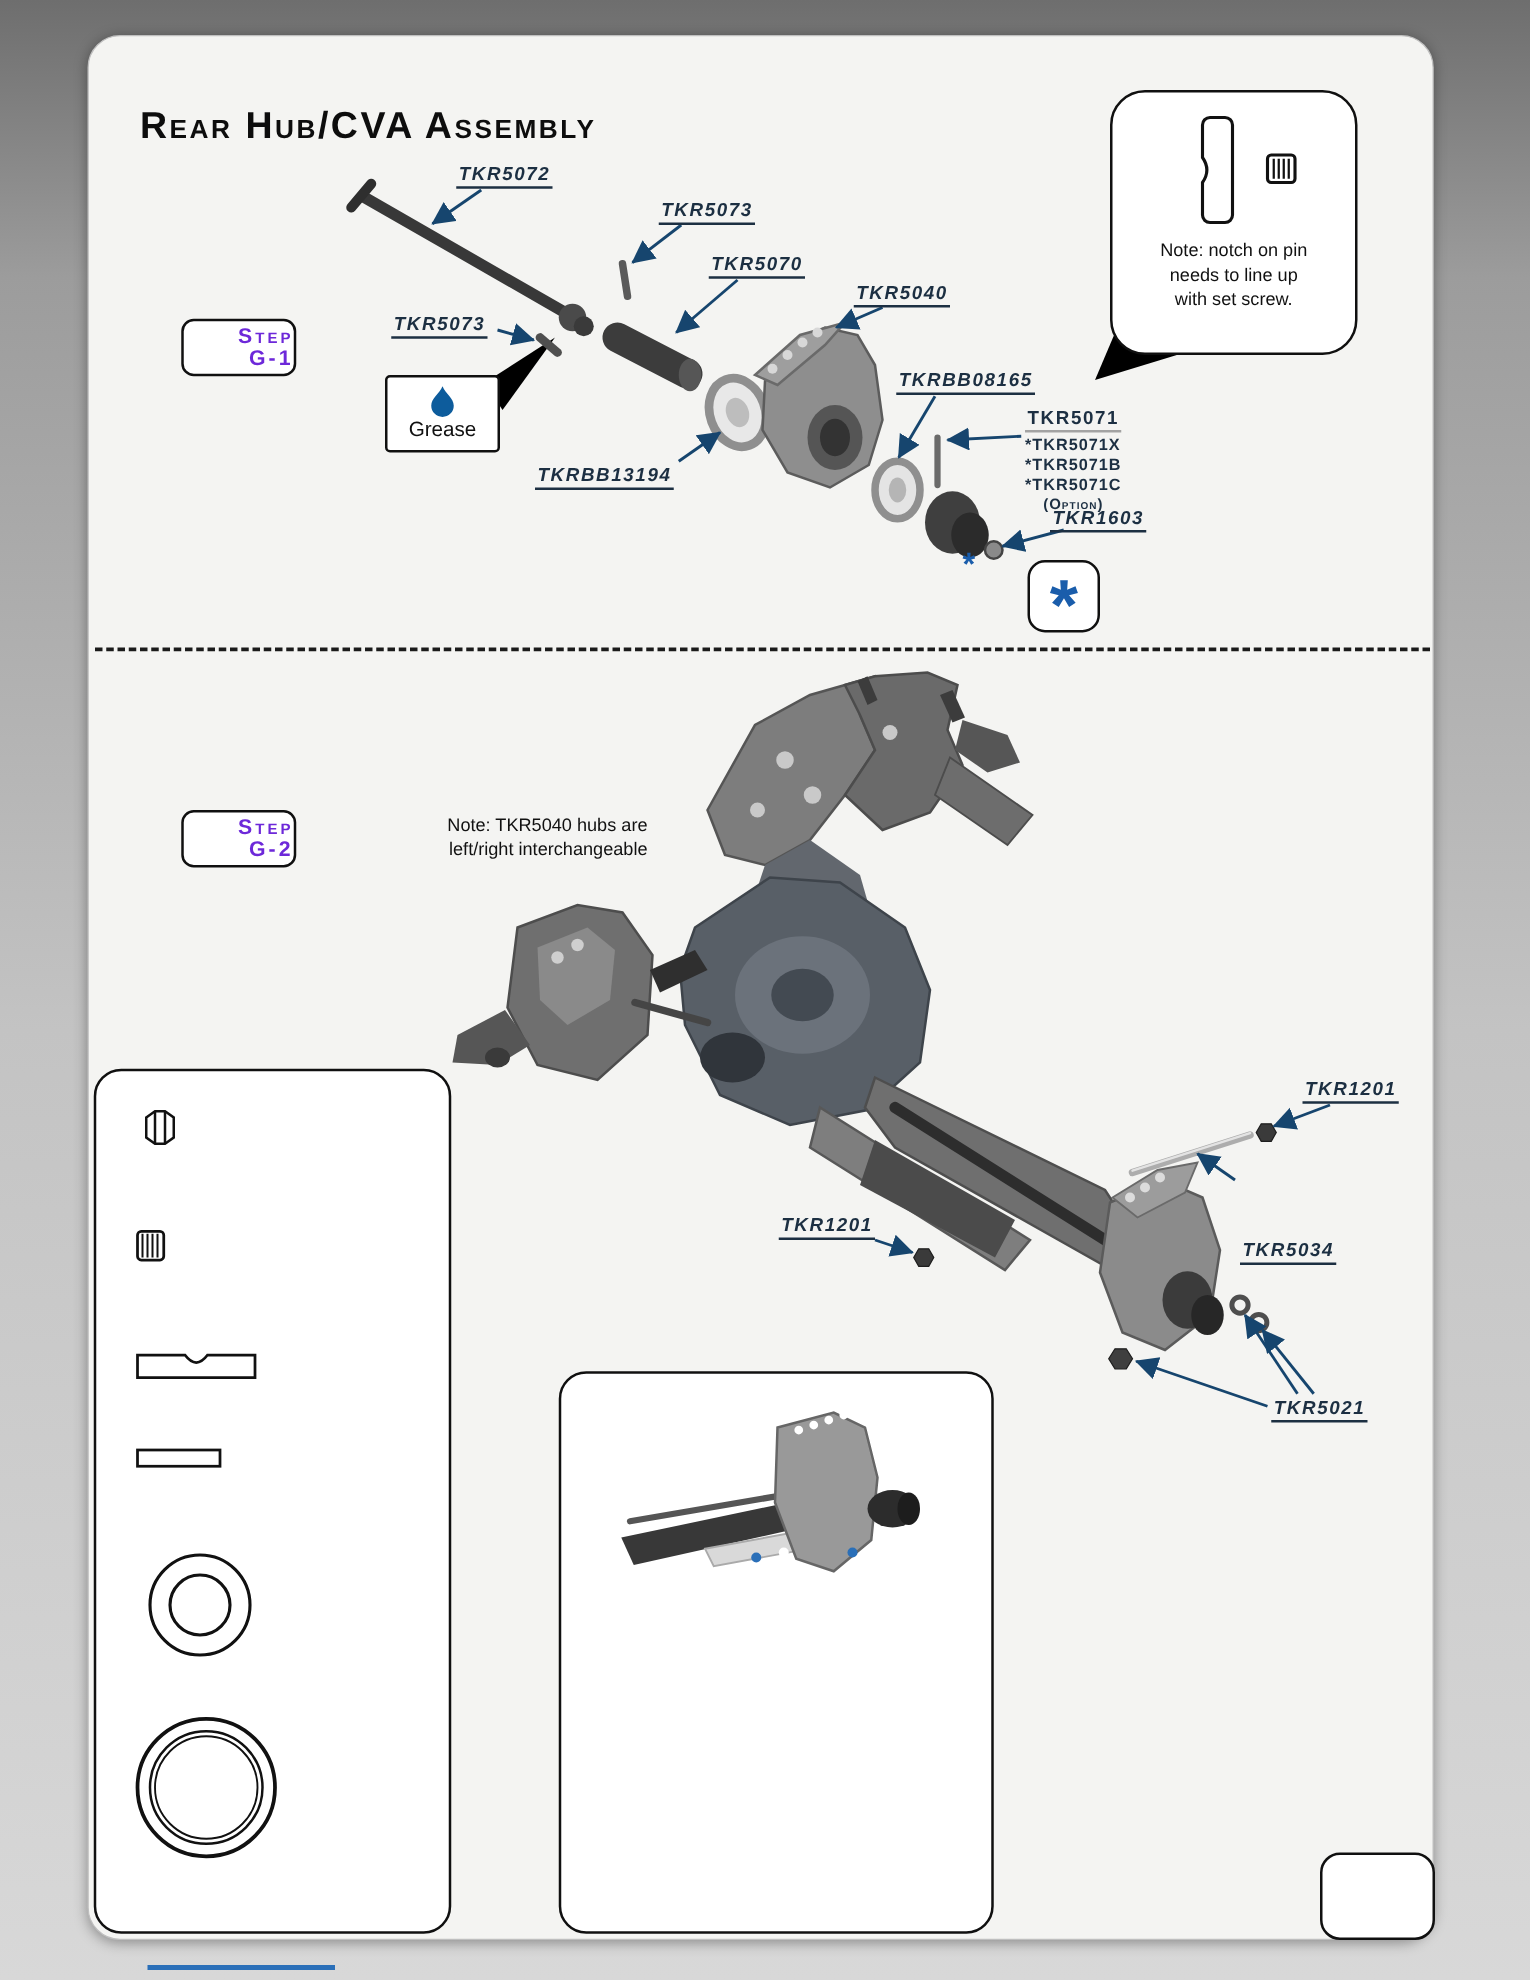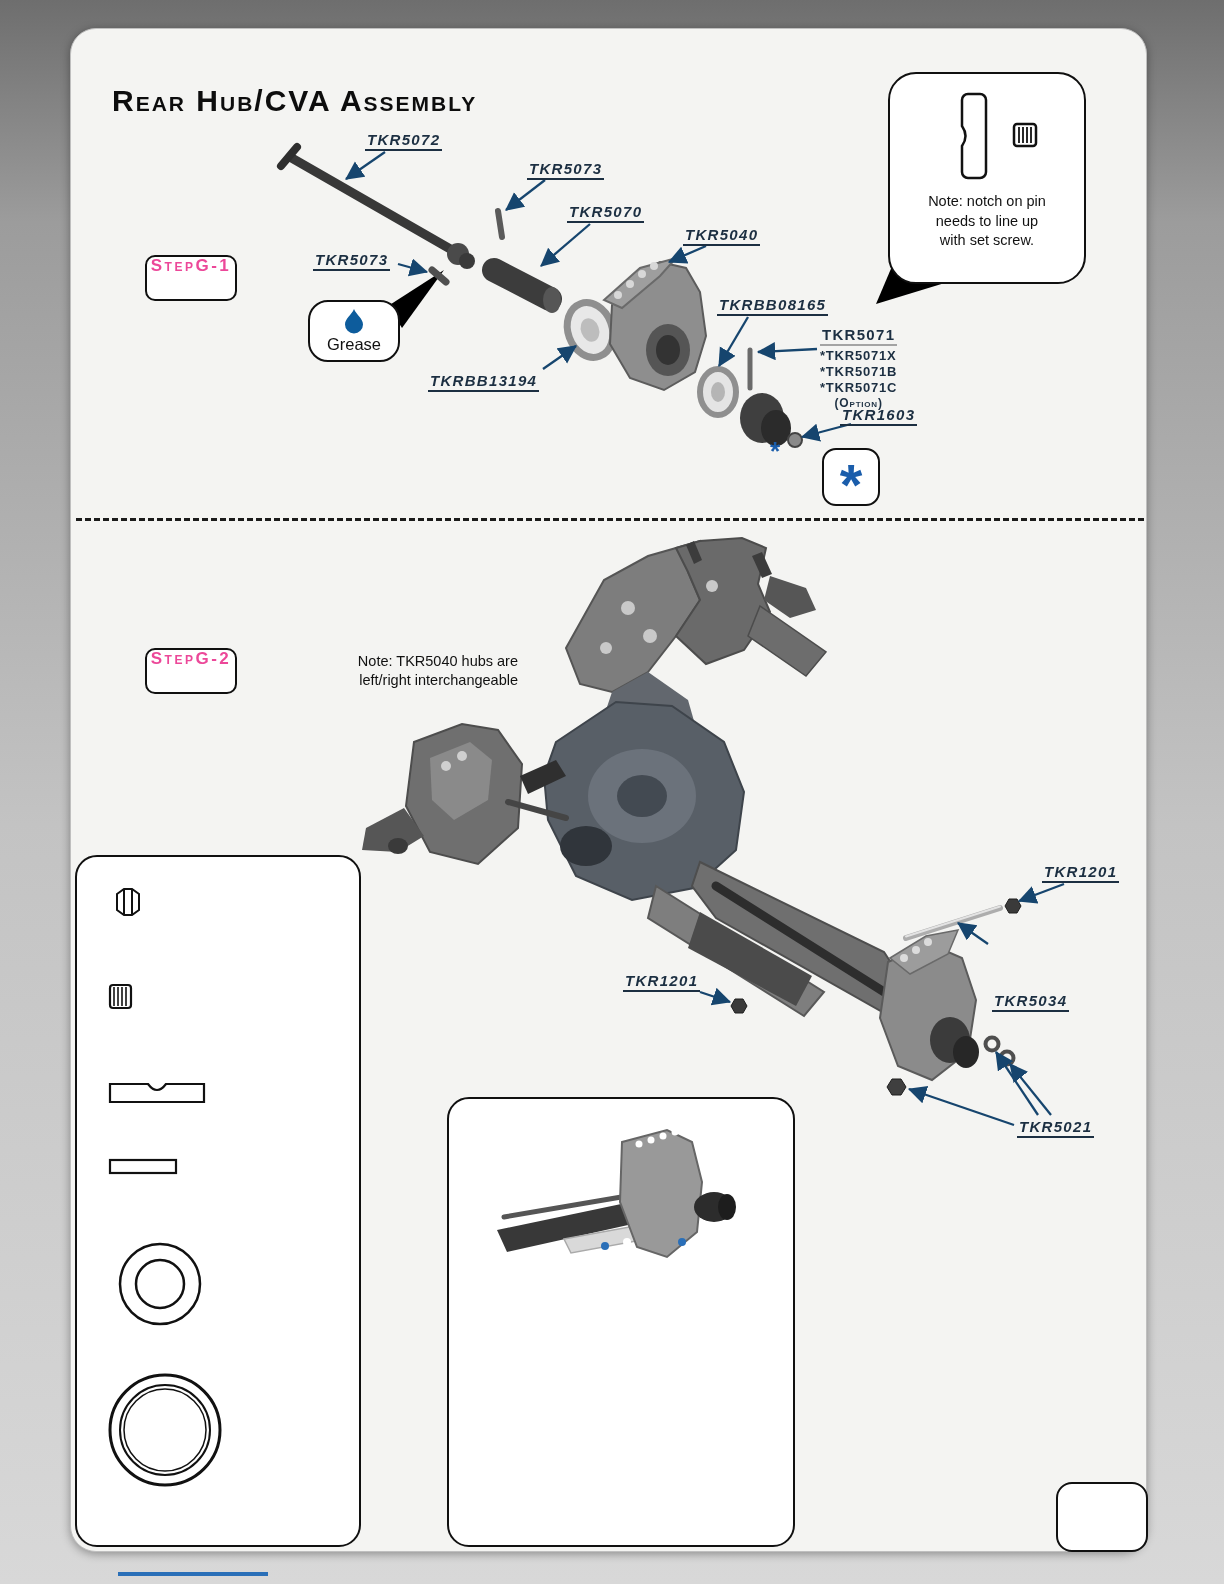--- a/index.html
+++ b/index.html
@@ -18,41 +18,41 @@
   .title{
     position:absolute;left:112px;top:38px;font-size:46px;font-weight:bold;
     font-variant:small-caps;letter-spacing:4px;color:#0d0d0d;z-index:3;
   }
   .subtitle{
     position:absolute;left:112px;top:84px;font-size:30px;font-weight:bold;
     font-variant:small-caps;letter-spacing:2px;color:#0d0d0d;z-index:3;
   }
   .stepbox{
     position:absolute;width:92px;height:46px;background:#fff;border:2.5px solid #101010;
-    border-radius:10px;display:flex;flex-direction:row;align-items:flex-start;justify-content:center;
+    border-radius:10px;display:flex;flex-direction:column;align-items:flex-end;justify-content:center;
     font-weight:bold;font-variant:small-caps;font-size:17px;letter-spacing:2.5px;line-height:1.05;
-    color:#ec4899;z-index:4;
+    color:#6d28d9;z-index:4;
   }
   .plabel{
     position:absolute;font-weight:bold;font-size:15px;letter-spacing:1.3px;color:#1c2f42;
     border-bottom:2px solid #1c2f42;padding:0 2px 1px;white-space:nowrap;z-index:5;font-style:italic;
   }
   .pstack{position:absolute;z-index:5;color:#1c2f42;font-weight:bold;white-space:nowrap}
   .pstack .main{font-size:15px;letter-spacing:1.3px;border-bottom:2px solid #a3a3a3;display:inline-block;padding:0 2px 1px;margin-bottom:2px}
   .pstack .opt{font-size:13px;letter-spacing:.8px;line-height:1.22}
   .pstack .optc{font-size:12px;letter-spacing:.8px;text-align:center;font-variant:small-caps}
   .notebox{
     position:absolute;left:888px;top:72px;width:198px;height:212px;background:#fff;
     border:2.5px solid #101010;border-radius:28px;z-index:4;
     display:flex;flex-direction:column;align-items:center;padding-top:12px;
   }
   .notebox .ntext{font-size:14.5px;color:#111;text-align:center;line-height:1.35;margin-top:4px}
   .grease{
     position:absolute;left:308px;top:300px;width:92px;height:62px;background:#fff;
-    border:2.5px solid #101010;border-radius:20px;z-index:4;
+    border:2.5px solid #101010;border-radius:4px;z-index:4;
     display:flex;flex-direction:column;align-items:center;justify-content:center;gap:1px;
     font-size:16.5px;color:#111;
   }
   .astbox{
     position:absolute;left:822px;top:448px;width:58px;height:58px;background:#fff;
     border:2.5px solid #101010;border-radius:14px;z-index:4;
     display:flex;align-items:flex-start;justify-content:center;overflow:hidden;
   }
   .astbox span{color:#1a5dab;font-size:58px;font-weight:bold;line-height:1;margin-top:6px}
   .astsmall{position:absolute;left:770px;top:436px;color:#1a5dab;font-weight:bold;font-size:26px;z-index:5}

